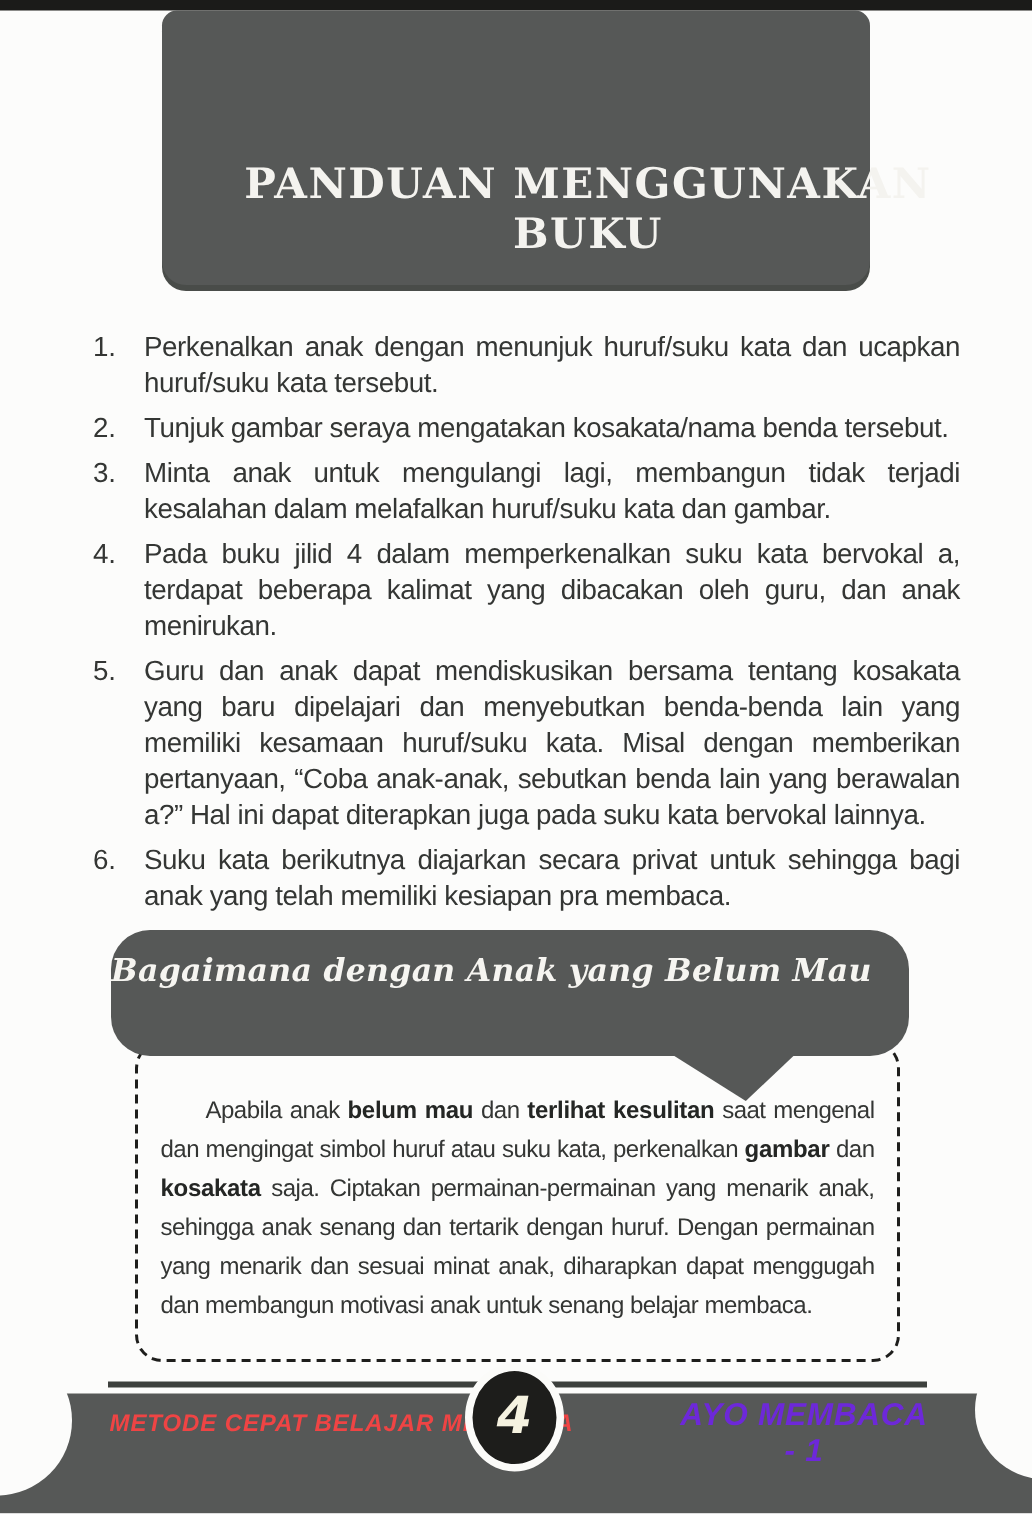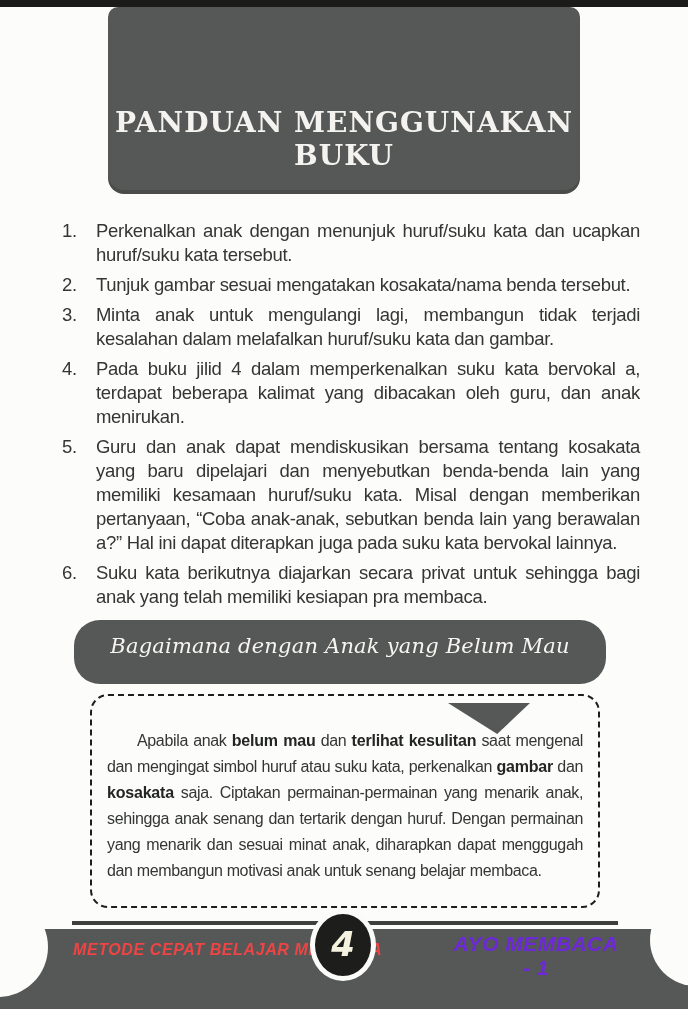--- a/index.html
+++ b/index.html
@@ -12,36 +12,36 @@
   .topbar{position:absolute;left:0;top:0;width:688px;height:7px;background:#1b1b19;}
   
   .title-box{
     position:absolute;left:108px;top:7px;width:472px;height:183px;
     background:#565857;border-radius:10px 10px 16px 16px;
     box-shadow:0 4px 0 #494c49;
   }
   .title-box h1{
     position:absolute;left:0;bottom:18px;width:100%;margin:0;text-align:center;
     font-family:"DejaVu Serif", serif;font-weight:bold;
-    font-size:28px;letter-spacing:1px;color:#f4f3ef;
+    font-size:28px;letter-spacing:1px;color:#f4f3ef;padding-left:48px;
   }
   
   .instructions{
     position:absolute;left:62px;top:219px;width:578px;margin:0;padding:0;list-style:none;
     color:#343634;font-size:18.5px;line-height:24px;
   }
   .instructions li{display:flex;margin-bottom:6px;}
   .instructions .num{flex:none;width:34px;letter-spacing:-0.2px;}
   .instructions .txt{flex:1;text-align:justify;letter-spacing:-0.3px;}
   
   .bubble{
-    position:absolute;left:74px;top:620px;width:532px;height:64px;z-index:3;
+    position:absolute;left:74px;top:620px;width:532px;height:84px;z-index:3;
     background:#565857;border-radius:26px;box-sizing:border-box;padding-top:11px;
-    text-align:center;color:#f6f5f1;
-    font-family:"DejaVu Serif", serif;font-style:italic;font-weight:normal;
+    text-align:left;color:#f6f5f1;
+    font-family:"DejaVu Serif", serif;font-style:italic;font-weight:bold;
     font-size:21px;line-height:31px;letter-spacing:0.2px;
   }
   .bubble .tail{
     position:absolute;left:374px;top:83px;width:82px;height:31px;
     background:#565857;clip-path:polygon(0 0,100% 0,60% 100%);
   }
   
   .answer-box{
     position:absolute;left:90px;top:694px;width:510px;height:214px;z-index:2;
     border:2px dashed #1e1e1c;border-radius:18px;box-sizing:border-box;
@@ -89,21 +89,21 @@
 
   <ol class="instructions">
 
       <li>
         <span class="num">1.</span>
         <span class="txt">Perkenalkan anak dengan menunjuk huruf/suku kata dan ucapkan huruf/suku kata tersebut.</span>
       </li>
 
       <li>
         <span class="num">2.</span>
-        <span class="txt">Tunjuk gambar sesuai mengatakan kosakata/nama benda tersebut.</span>
+        <span class="txt">Tunjuk gambar seraya mengatakan kosakata/nama benda tersebut.</span>
       </li>
 
       <li>
         <span class="num">3.</span>
         <span class="txt">Minta anak untuk mengulangi lagi, membangun tidak terjadi kesalahan dalam melafalkan huruf/suku kata dan gambar.</span>
       </li>
 
       <li>
         <span class="num">4.</span>
         <span class="txt">Pada buku jilid 4 dalam memperkenalkan suku kata bervokal a, terdapat beberapa kalimat yang dibacakan oleh guru, dan anak menirukan.</span>

